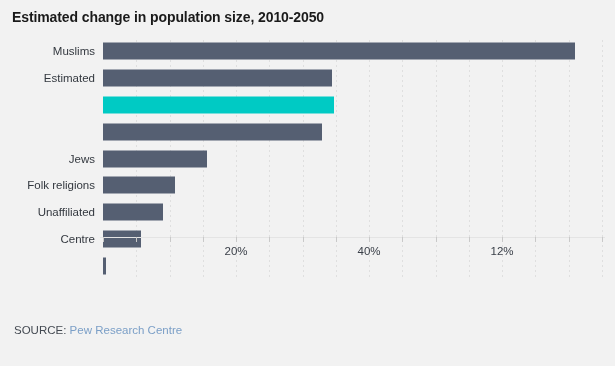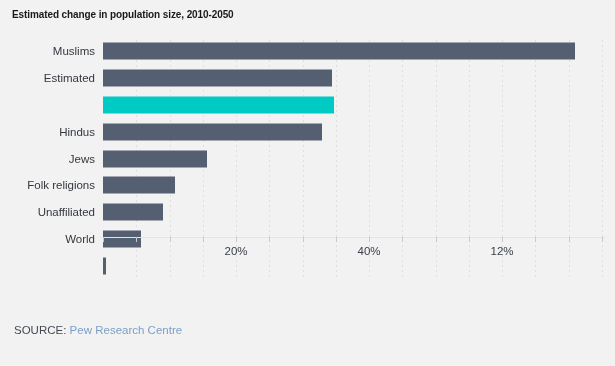--- a/index.html
+++ b/index.html
@@ -18,21 +18,21 @@
     position: absolute;
     left: 0; top: 0;
     width: 615px;
     height: 366px;
     background: #f2f2f2;
   }
   .chart-title {
     position: absolute;
     left: 12px;
     top: 9px;
-    font-size: 10px;
+    font-size: 14px;
     font-weight: bold;
     color: #1a1a1a;
     letter-spacing: -0.1px;
     white-space: nowrap;
   }
   .plot-wrap {
     position: absolute;
     left: 0;
     top: 38px;
     width: 615px;
@@ -174,21 +174,20 @@
           <div class="bar-track">
             <div class="bar" style="width: 229.425px;"></div>
           </div>
         </div>
         <div class="row">
           <div class="bar-track">
             <div class="bar highlight" style="width: 231.42px;"></div>
           </div>
         </div>
         <div class="row">
-          <div class="row-label">Hindus</div>
           <div class="bar-track">
             <div class="bar" style="width: 219.45px;"></div>
           </div>
         </div>
         <div class="row">
           <div class="row-label">Jews</div>
           <div class="bar-track">
             <div class="bar" style="width: 103.74px;"></div>
           </div>
         </div>
@@ -198,21 +197,21 @@
             <div class="bar" style="width: 71.82px;"></div>
           </div>
         </div>
         <div class="row">
           <div class="row-label">Unaffiliated</div>
           <div class="bar-track">
             <div class="bar" style="width: 59.85px;"></div>
           </div>
         </div>
         <div class="row">
-          <div class="row-label">World</div>
+          <div class="row-label">Centre</div>
           <div class="bar-track">
             <div class="bar" style="width: 37.905px;"></div>
           </div>
         </div>
         <div class="row">
           <div class="bar-track">
             <div class="bar" style="width: 3.325px;"></div>
           </div>
         </div>
       </div>

